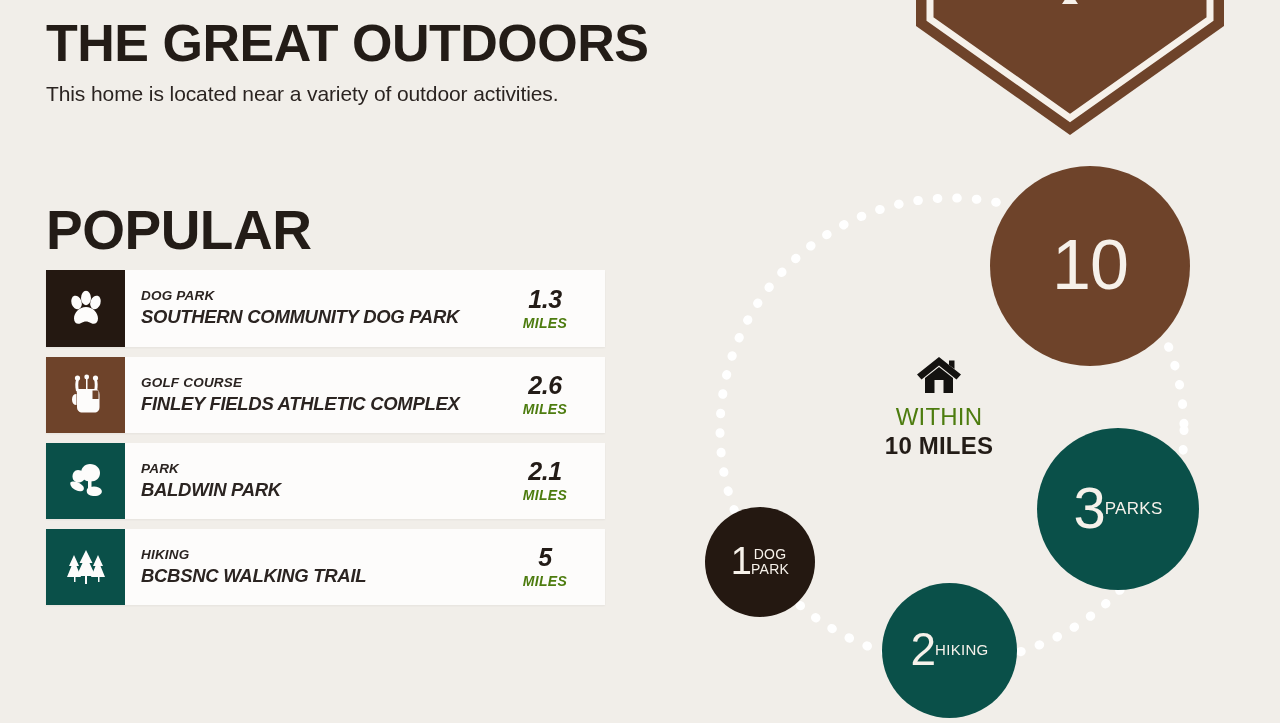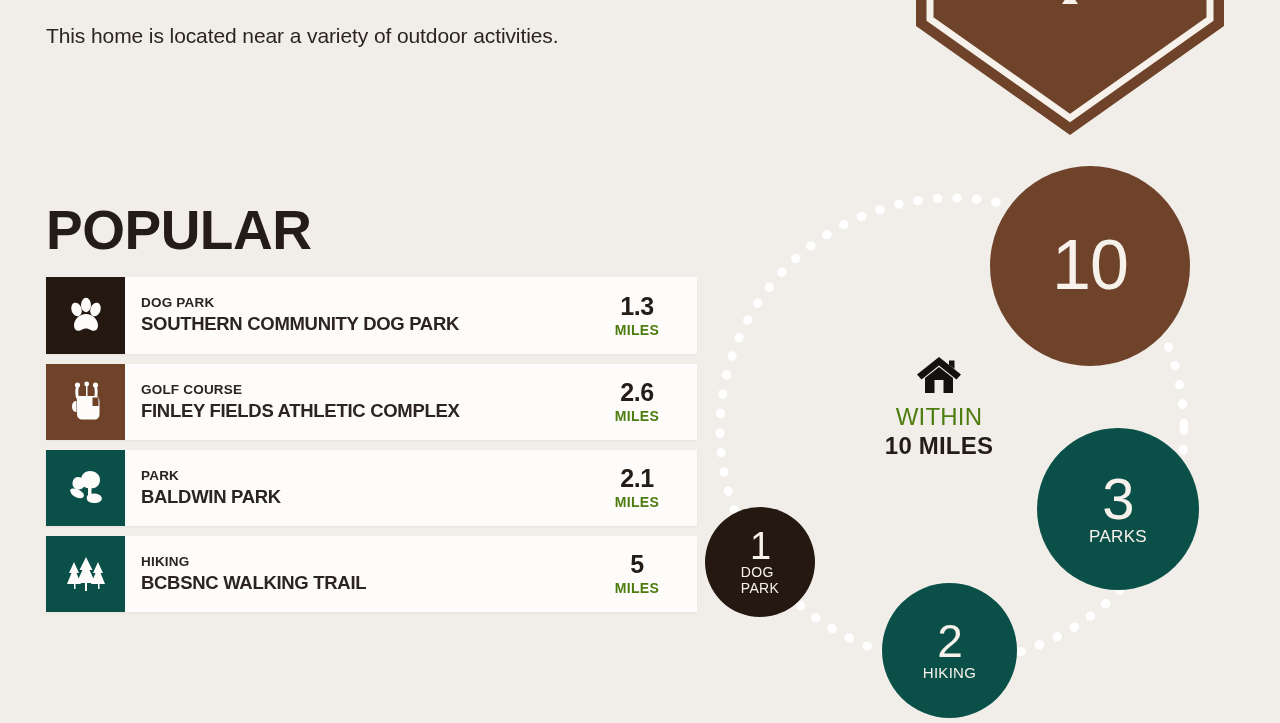--- a/index.html
+++ b/index.html
@@ -51,22 +51,23 @@
     font-size: 55px;
     font-weight: bold;
     color: #231C17;
     letter-spacing: -0.5px;
     margin: 0;
   }
 
   #popular-list {
     position: absolute;
     left: 46px;
-    top: 277px;
-    width: 651px;
+    top: 270px;
+    width: 559px;
+    font-style: italic;
   }
   .poi-row {
     display: flex;
     align-items: stretch;
     background: #FDFCFB;
     margin-bottom: 10px;
     box-shadow: 0 1px 2px rgba(0,0,0,0.05);
   }
   .poi-icon-tile {
     width: 79px;
@@ -129,25 +130,25 @@
     top: 140px;
     width: 620px;
     height: 583px;
   }
   #dotted-path { position: absolute; left: 0; top: 0; }
 
   .stat-bubble {
     position: absolute;
     border-radius: 50%;
     display: flex;
-    flex-direction: column;
+    flex-direction: row;
     align-items: center;
     justify-content: center;
     color: #F6F1EA;
-    text-align: left;
+    text-align: center;
   }
   .stat-number {
     font-weight: 300;
     line-height: 0.95;
     letter-spacing: -1px;
   }
   .stat-label {
     font-weight: 300;
     line-height: 1.08;
     letter-spacing: 0.3px;
@@ -202,20 +203,21 @@
     color: #231C17;
     font-weight: bold;
     letter-spacing: 0.2px;
     margin-top: 1px;
   }
 </style>
 </head>
 <body>
 
 <div id="header">
+  <h1 id="page-title">THE GREAT OUTDOORS</h1>
   <p id="page-subtitle">This home is located near a variety of outdoor activities.</p>
 </div>
 
 <div id="shield-badge">
   <svg width="308" height="243" viewBox="0 0 308 243">
     <path d="M0,0 L308,0 L308,134 L154,243 L0,134 Z" fill="#6E432A"></path>
     <path d="M14,10 L294,10 L294,127 L154,226 L14,127 Z" fill="none" stroke="#F6F1EA" stroke-width="7"></path>
     <g transform="translate(154,62)">
       <path d="M0,-46 C13,-46 22,-39 24,-30 C34,-29 40,-22 40,-14 C40,-5 33,2 23,2 L-23,2 C-33,2 -40,-5 -40,-14 C-40,-22 -34,-29 -24,-30 C-22,-39 -13,-46 0,-46 Z" fill="#F6F1EA"></path>
       <path d="M-4,-8 L4,-8 L4,44 L8,50 L-8,50 L-4,44 Z" fill="#F6F1EA"></path>

